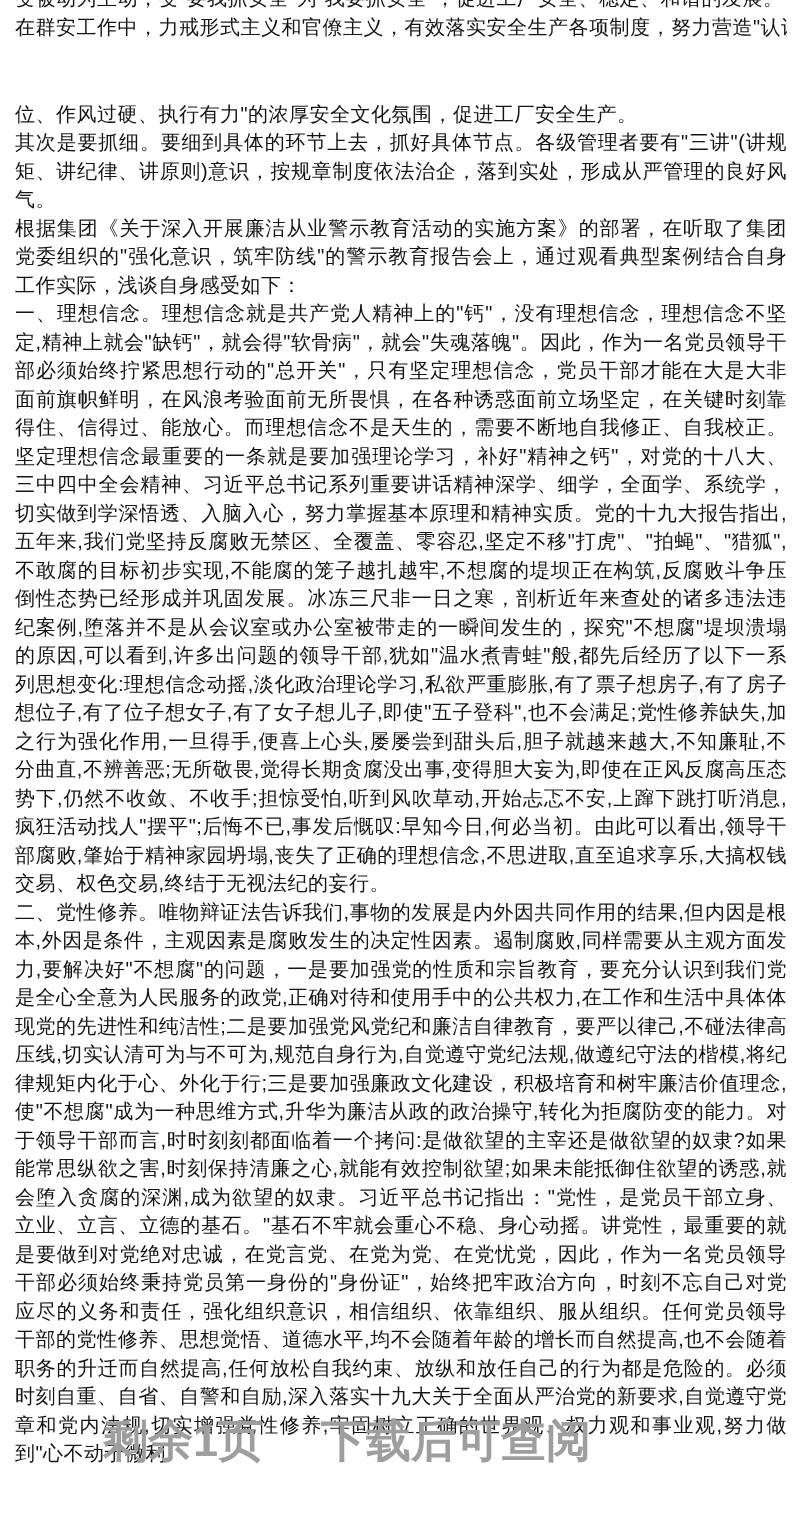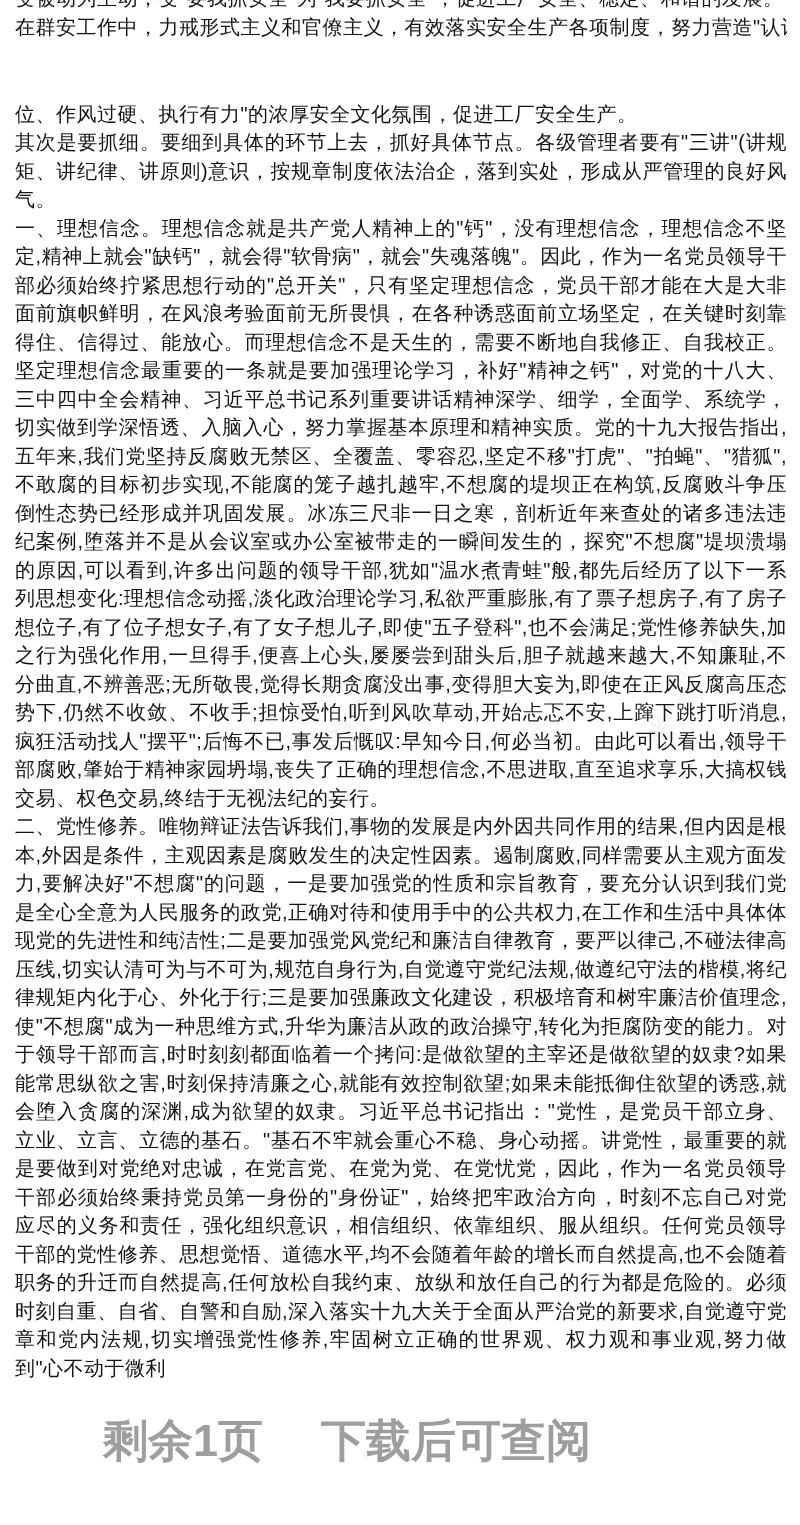--- a/index.html
+++ b/index.html
@@ -88,20 +88,21 @@
 
   <div class="doc-body" style="color: rgb(20, 20, 20);">
     <div class="clipped-line">
       <div class="inner">变被动为主动，变"要我抓安全"为"我要抓安全"，促进工厂安全、稳定、和谐的发展。</div>
     </div>
 
   <div class="para nowrap">在群安工作中，力戒形式主义和官僚主义，有效落实安全生产各项制度，努力营造"认识到</div>
       <div class="gap"></div>
       <div class="para">位、作风过硬、执行有力"的浓厚安全文化氛围，促进工厂安全生产。</div>
       <div class="para">其次是要抓细。要细到具体的环节上去，抓好具体节点。各级管理者要有"三讲"(讲规矩、讲纪律、讲原则)意识，按规章制度依法治企，落到实处，形成从严管理的良好风气。</div>
+      <div class="para">根据集团《关于深入开展廉洁从业警示教育活动的实施方案》的部署，在听取了集团党委组织的"强化意识，筑牢防线"的警示教育报告会上，通过观看典型案例结合自身工作实际，浅谈自身感受如下：</div>
       <div class="para">一、理想信念。理想信念就是共产党人精神上的"钙"，没有理想信念，理想信念不坚定,精神上就会"缺钙"，就会得"软骨病"，就会"失魂落魄"。因此，作为一名党员领导干部必须始终拧紧思想行动的"总开关"，只有坚定理想信念，党员干部才能在大是大非面前旗帜鲜明，在风浪考验面前无所畏惧，在各种诱惑面前立场坚定，在关键时刻靠得住、信得过、能放心。而理想信念不是天生的，需要不断地自我修正、自我校正。坚定理想信念最重要的一条就是要加强理论学习，补好"精神之钙"，对党的十八大、三中四中全会精神、习近平总书记系列重要讲话精神深学、细学，全面学、系统学，切实做到学深悟透、入脑入心，努力掌握基本原理和精神实质。党的十九大报告指出,五年来,我们党坚持反腐败无禁区、全覆盖、零容忍,坚定不移"打虎"、"拍蝇"、"猎狐",不敢腐的目标初步实现,不能腐的笼子越扎越牢,不想腐的堤坝正在构筑,反腐败斗争压倒性态势已经形成并巩固发展。冰冻三尺非一日之寒，剖析近年来查处的诸多违法违纪案例,堕落并不是从会议室或办公室被带走的一瞬间发生的，探究"不想腐"堤坝溃塌的原因,可以看到,许多出问题的领导干部,犹如"温水煮青蛙"般,都先后经历了以下一系列思想变化:理想信念动摇,淡化政治理论学习,私欲严重膨胀,有了票子想房子,有了房子想位子,有了位子想女子,有了女子想儿子,即使"五子登科",也不会满足;党性修养缺失,加之行为强化作用,一旦得手,便喜上心头,屡屡尝到甜头后,胆子就越来越大,不知廉耻,不分曲直,不辨善恶;无所敬畏,觉得长期贪腐没出事,变得胆大妄为,即使在正风反腐高压态势下,仍然不收敛、不收手;担惊受怕,听到风吹草动,开始忐忑不安,上蹿下跳打听消息,疯狂活动找人"摆平";后悔不已,事发后慨叹:早知今日,何必当初。由此可以看出,领导干部腐败,肇始于精神家园坍塌,丧失了正确的理想信念,不思进取,直至追求享乐,大搞权钱交易、权色交易,终结于无视法纪的妄行。</div>
       <div class="para">二、党性修养。唯物辩证法告诉我们,事物的发展是内外因共同作用的结果,但内因是根本,外因是条件，主观因素是腐败发生的决定性因素。遏制腐败,同样需要从主观方面发力,要解决好"不想腐"的问题，一是要加强党的性质和宗旨教育，要充分认识到我们党是全心全意为人民服务的政党,正确对待和使用手中的公共权力,在工作和生活中具体体现党的先进性和纯洁性;二是要加强党风党纪和廉洁自律教育，要严以律己,不碰法律高压线,切实认清可为与不可为,规范自身行为,自觉遵守党纪法规,做遵纪守法的楷模,将纪律规矩内化于心、外化于行;三是要加强廉政文化建设，积极培育和树牢廉洁价值理念,使"不想腐"成为一种思维方式,升华为廉洁从政的政治操守,转化为拒腐防变的能力。对于领导干部而言,时时刻刻都面临着一个拷问:是做欲望的主宰还是做欲望的奴隶?如果能常思纵欲之害,时刻保持清廉之心,就能有效控制欲望;如果未能抵御住欲望的诱惑,就会堕入贪腐的深渊,成为欲望的奴隶。习近平总书记指出："党性，是党员干部立身、立业、立言、立德的基石。"基石不牢就会重心不稳、身心动摇。讲党性，最重要的就是要做到对党绝对忠诚，在党言党、在党为党、在党忧党，因此，作为一名党员领导干部必须始终秉持党员第一身份的"身份证"，始终把牢政治方向，时刻不忘自己对党应尽的义务和责任，强化组织意识，相信组织、依靠组织、服从组织。任何党员领导干部的党性修养、思想觉悟、道德水平,均不会随着年龄的增长而自然提高,也不会随着职务的升迁而自然提高,任何放松自我约束、放纵和放任自己的行为都是危险的。必须时刻自重、自省、自警和自励,深入落实十九大关于全面从严治党的新要求,自觉遵守党章和党内法规,切实增强党性修养,牢固树立正确的世界观、权力观和事业观,努力做到"心不动于微利</div>
     </div>
 
   <div class="preview-footer" style="color: rgb(158, 158, 158);">
     <span class="part">剩余1页</span><span class="spacer"></span><span class="part">下载后可查阅</span>
   </div>
 
 </div>
 

